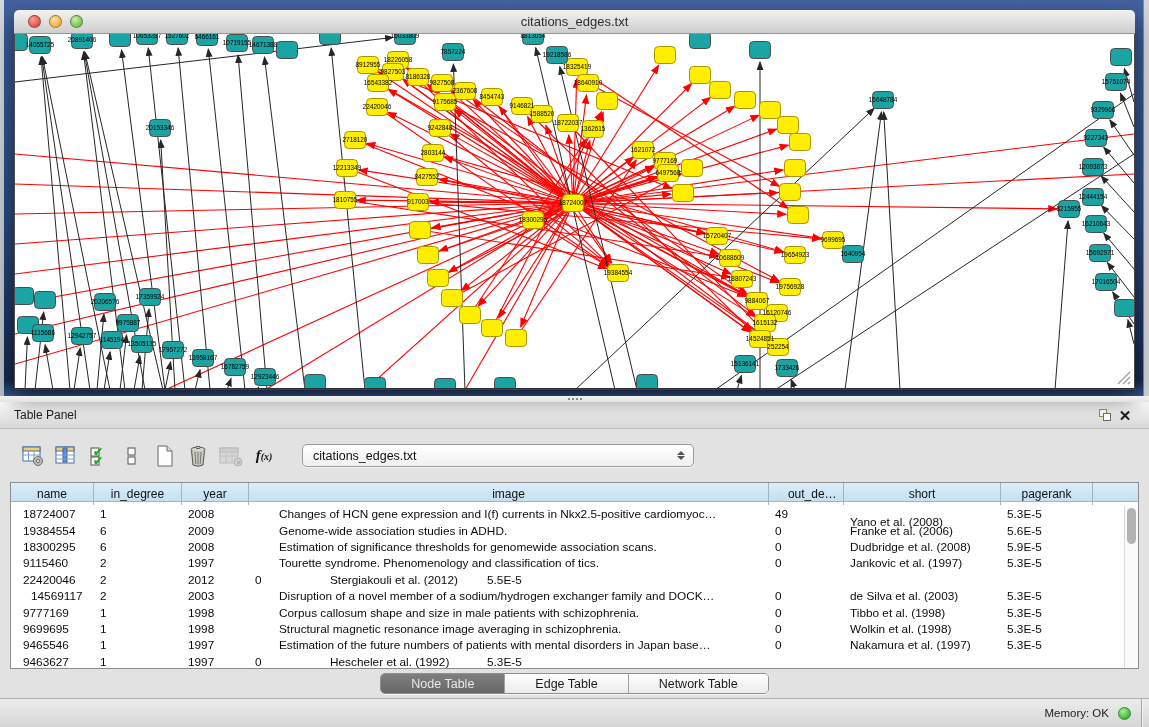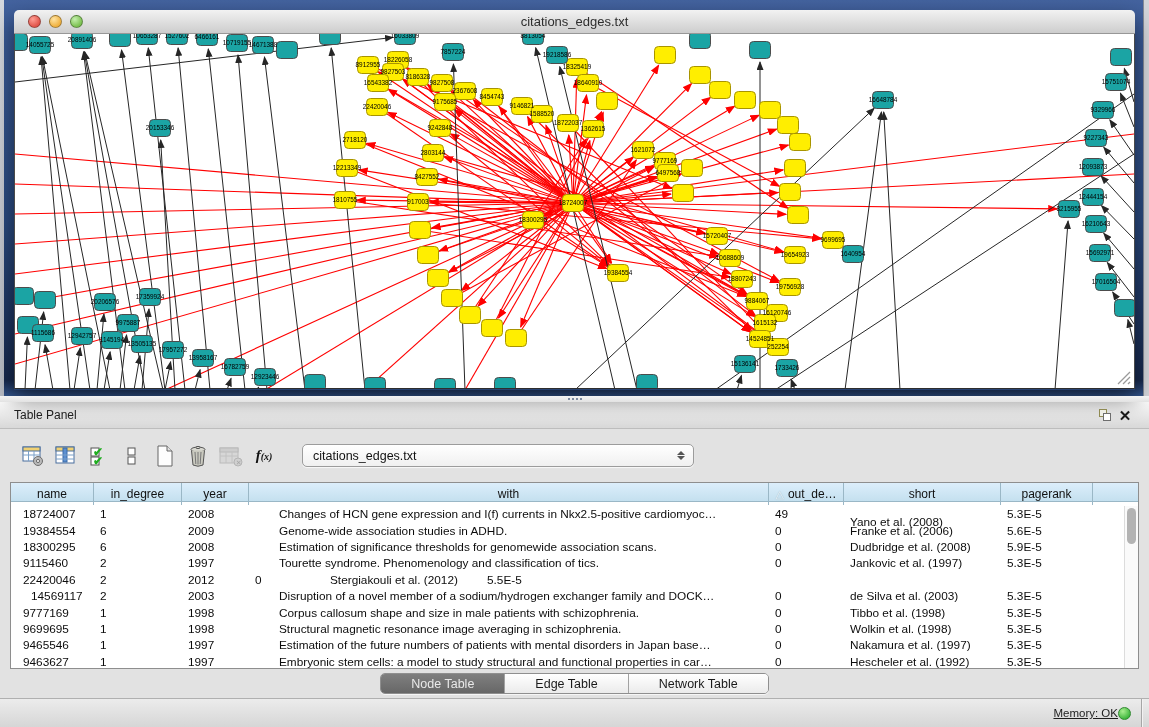--- a/index.html
+++ b/index.html
@@ -77,21 +77,21 @@
     box-shadow:0 1px 0 rgba(255,255,255,.7); }
   .seg-btn { display:flex; align-items:center; justify-content:center; font-size:12.5px;
     background:linear-gradient(180deg,#ffffff,#ebebeb); color:#1a1a1a; border-right:1px solid #a2a2a2;
     padding:0 30px; cursor:pointer; }
   .seg-btn:last-child { border-right:none; }
   .seg-btn.sel { background:linear-gradient(180deg,#7f7f7f,#676767); color:#e9e9e9; }
 
   
   .statusbar { height:29px; background:linear-gradient(180deg,#ececec,#d6d6d6); border-top:1px solid #b0b0b0;
     display:flex; align-items:center; justify-content:flex-end; }
-  .mem-label { font-size:11.5px; color:#1d1d1d; margin-right:0;text-decoration:underline; }
+  .mem-label { font-size:11.5px; color:#1d1d1d; margin-right:9px; }
   .led { width:13px; height:13px; border-radius:50%; border:1px solid #2f8a2f;
     background:radial-gradient(circle at 35% 30%, #a9ee8f, #3cb53c 75%); margin-right:10px; }
   .status-sep { width:2px; height:29px; border-left:1px solid #a6a6a6; border-right:1px solid #f2f2f2; margin-right:6px; }
 </style>
 </head>
 <body>
 
 <div class="app">
 
   <div class="desktop">
@@ -570,21 +570,21 @@
             <i class="dn"></i>
           </span>
       </div>
     </div>
 
     <div class="table-wrap">
       <div class="thead" id="thead">
           <div class="th" style="width: 83px;">name</div>
           <div class="th" style="width: 88px;">in_degree</div>
           <div class="th" style="width: 67px;">year</div>
-          <div class="th" style="width: 520px;">with</div>
+          <div class="th" style="width: 520px;">image</div>
           <div class="th" style="width: 75px;"><span class="sort-tri">△</span>out_de…</div>
           <div class="th" style="width: 157px;">short</div>
           <div class="th" style="width: 92px;">pagerank</div>
           <div class="th" style="flex: 1 1 0%; border-right: none;"></div>
         </div>
       <div class="tbody" id="tbody">
           <div class="tr">
             <div class="td c0" style="width: 83px;">18724007</div>
             <div class="td c1" style="width: 88px;">1</div>
             <div class="td c2" style="width: 67px;">2008</div>
@@ -661,21 +661,20 @@
             <div class="td c2" style="width: 67px;">1997</div>
             <div class="td c3" style="width: 520px;">Estimation of the future numbers of patients with mental disorders in Japan base…</div>
             <div class="td c4" style="width: 75px;">0</div>
             <div class="td c5" style="width: 157px;">Nakamura et al. (1997)</div>
             <div class="td c6" style="width: 92px;">5.3E-5</div>
           </div>
           <div class="tr">
             <div class="td c0" style="width: 83px;">9463627</div>
             <div class="td c1" style="width: 88px;">1</div>
             <div class="td c2" style="width: 67px;">1997</div>
-            <div class="td c3" style="width: 520px;">Embryonic stem cells: a model to study structural and functional properties in car…</div>
             <div class="td c4" style="width: 75px;">0</div>
             <div class="td c5" style="width: 157px;">Hescheler et al. (1992)</div>
             <div class="td c6" style="width: 92px;">5.3E-5</div>
           </div>
         </div>
       <div class="vscroll">
         <div class="vthumb"></div>
       </div>
     </div>
 

